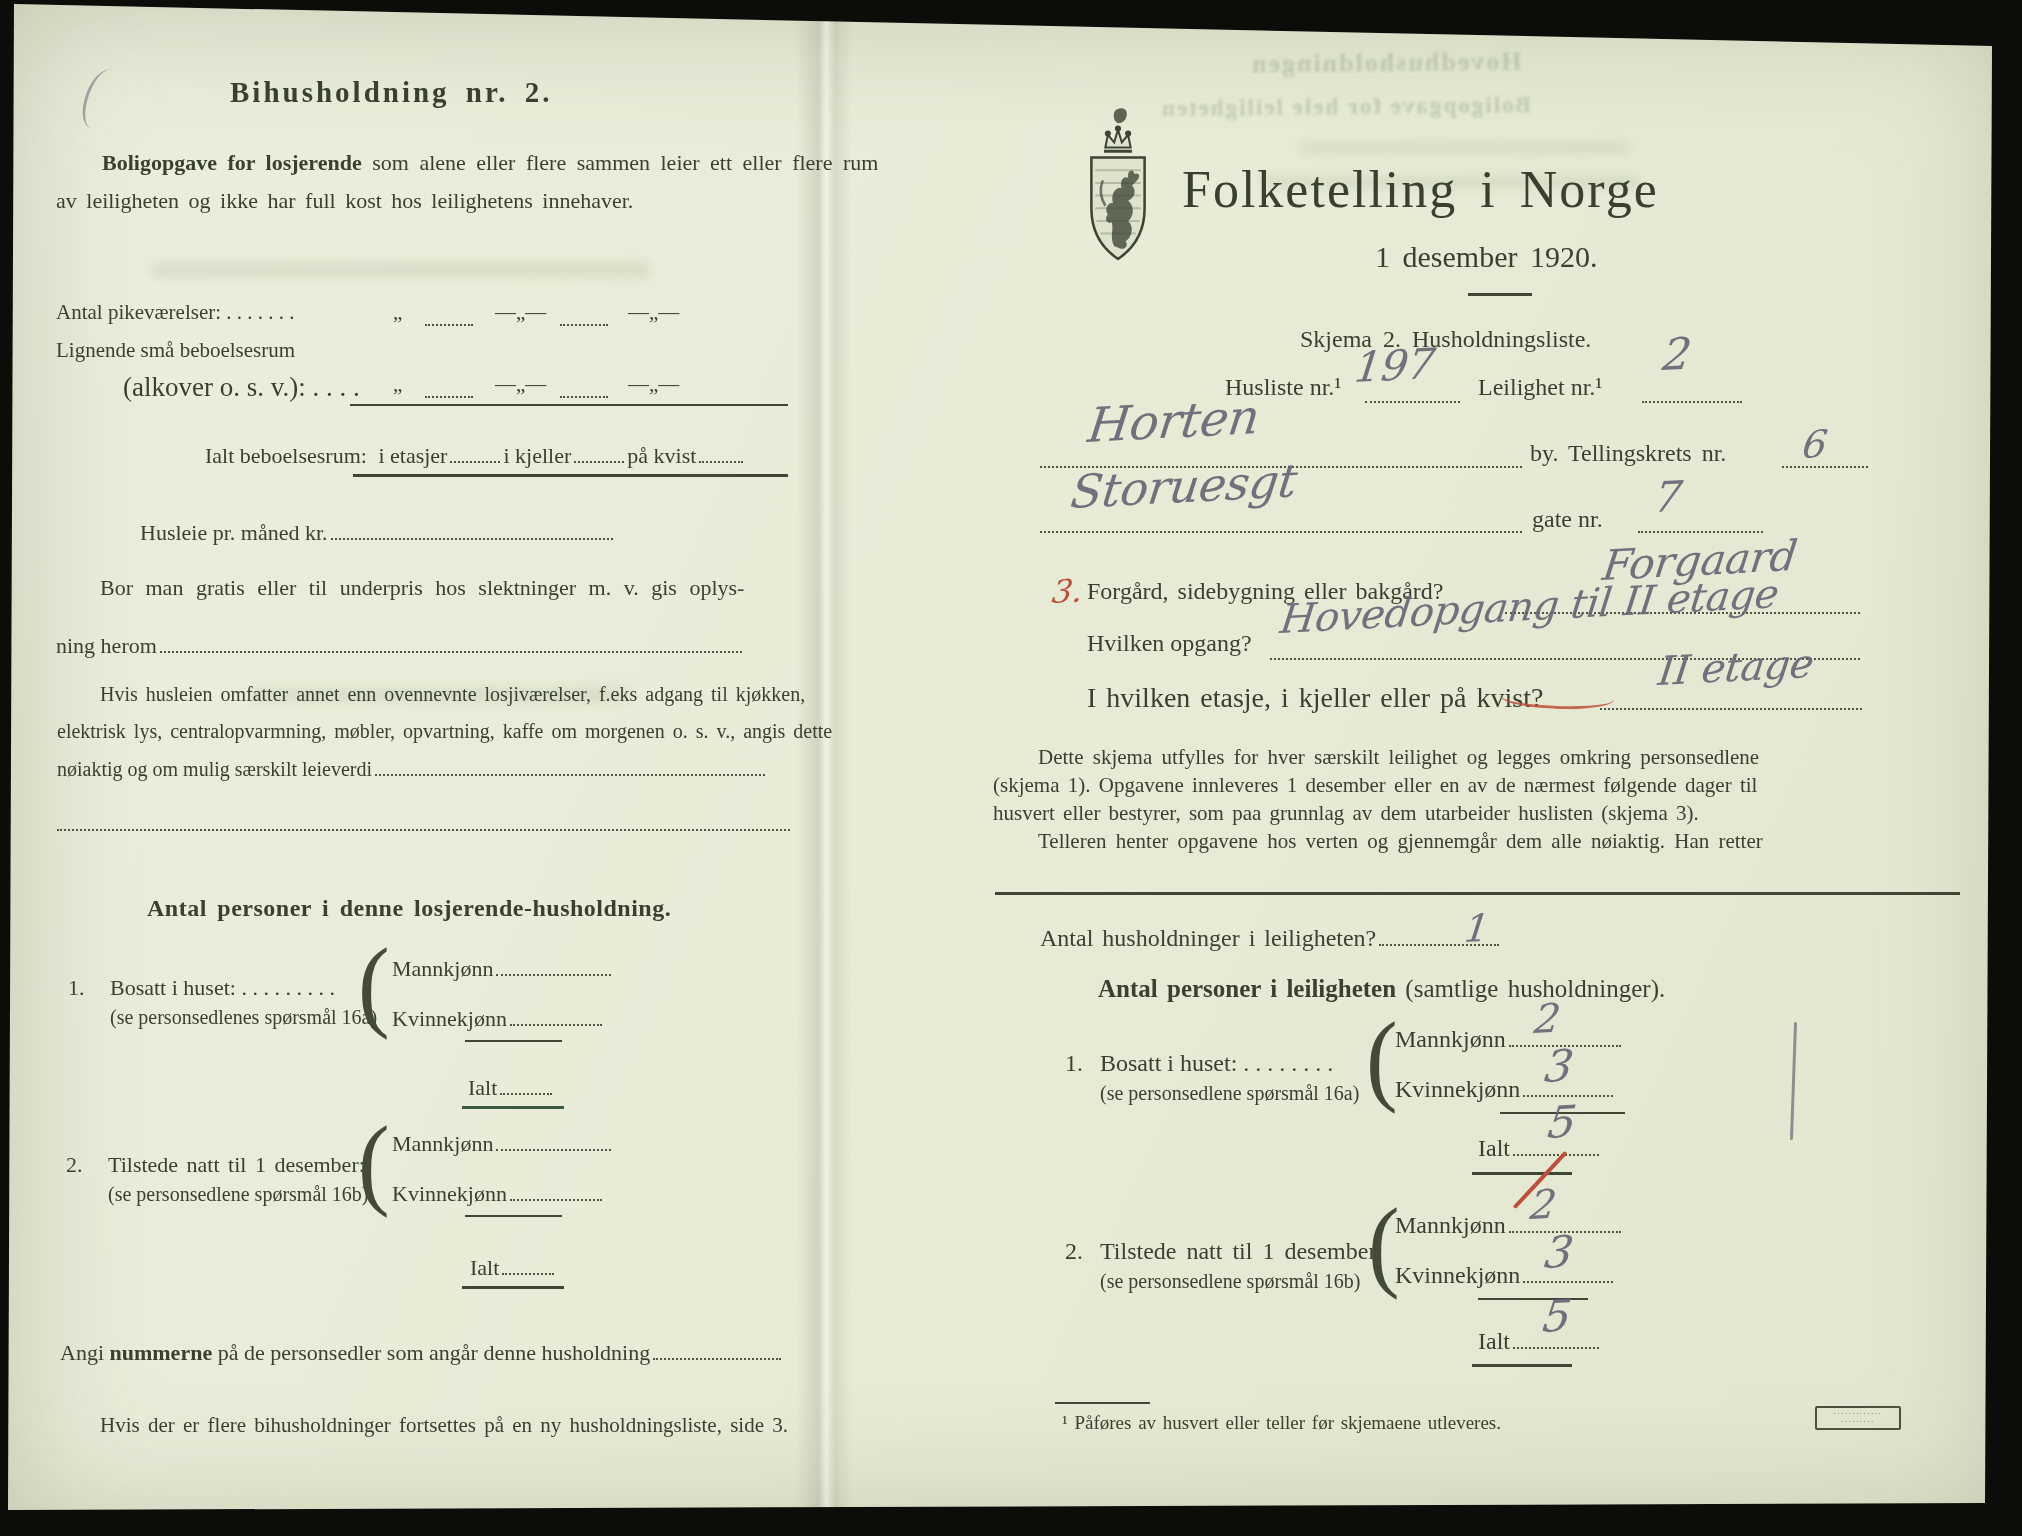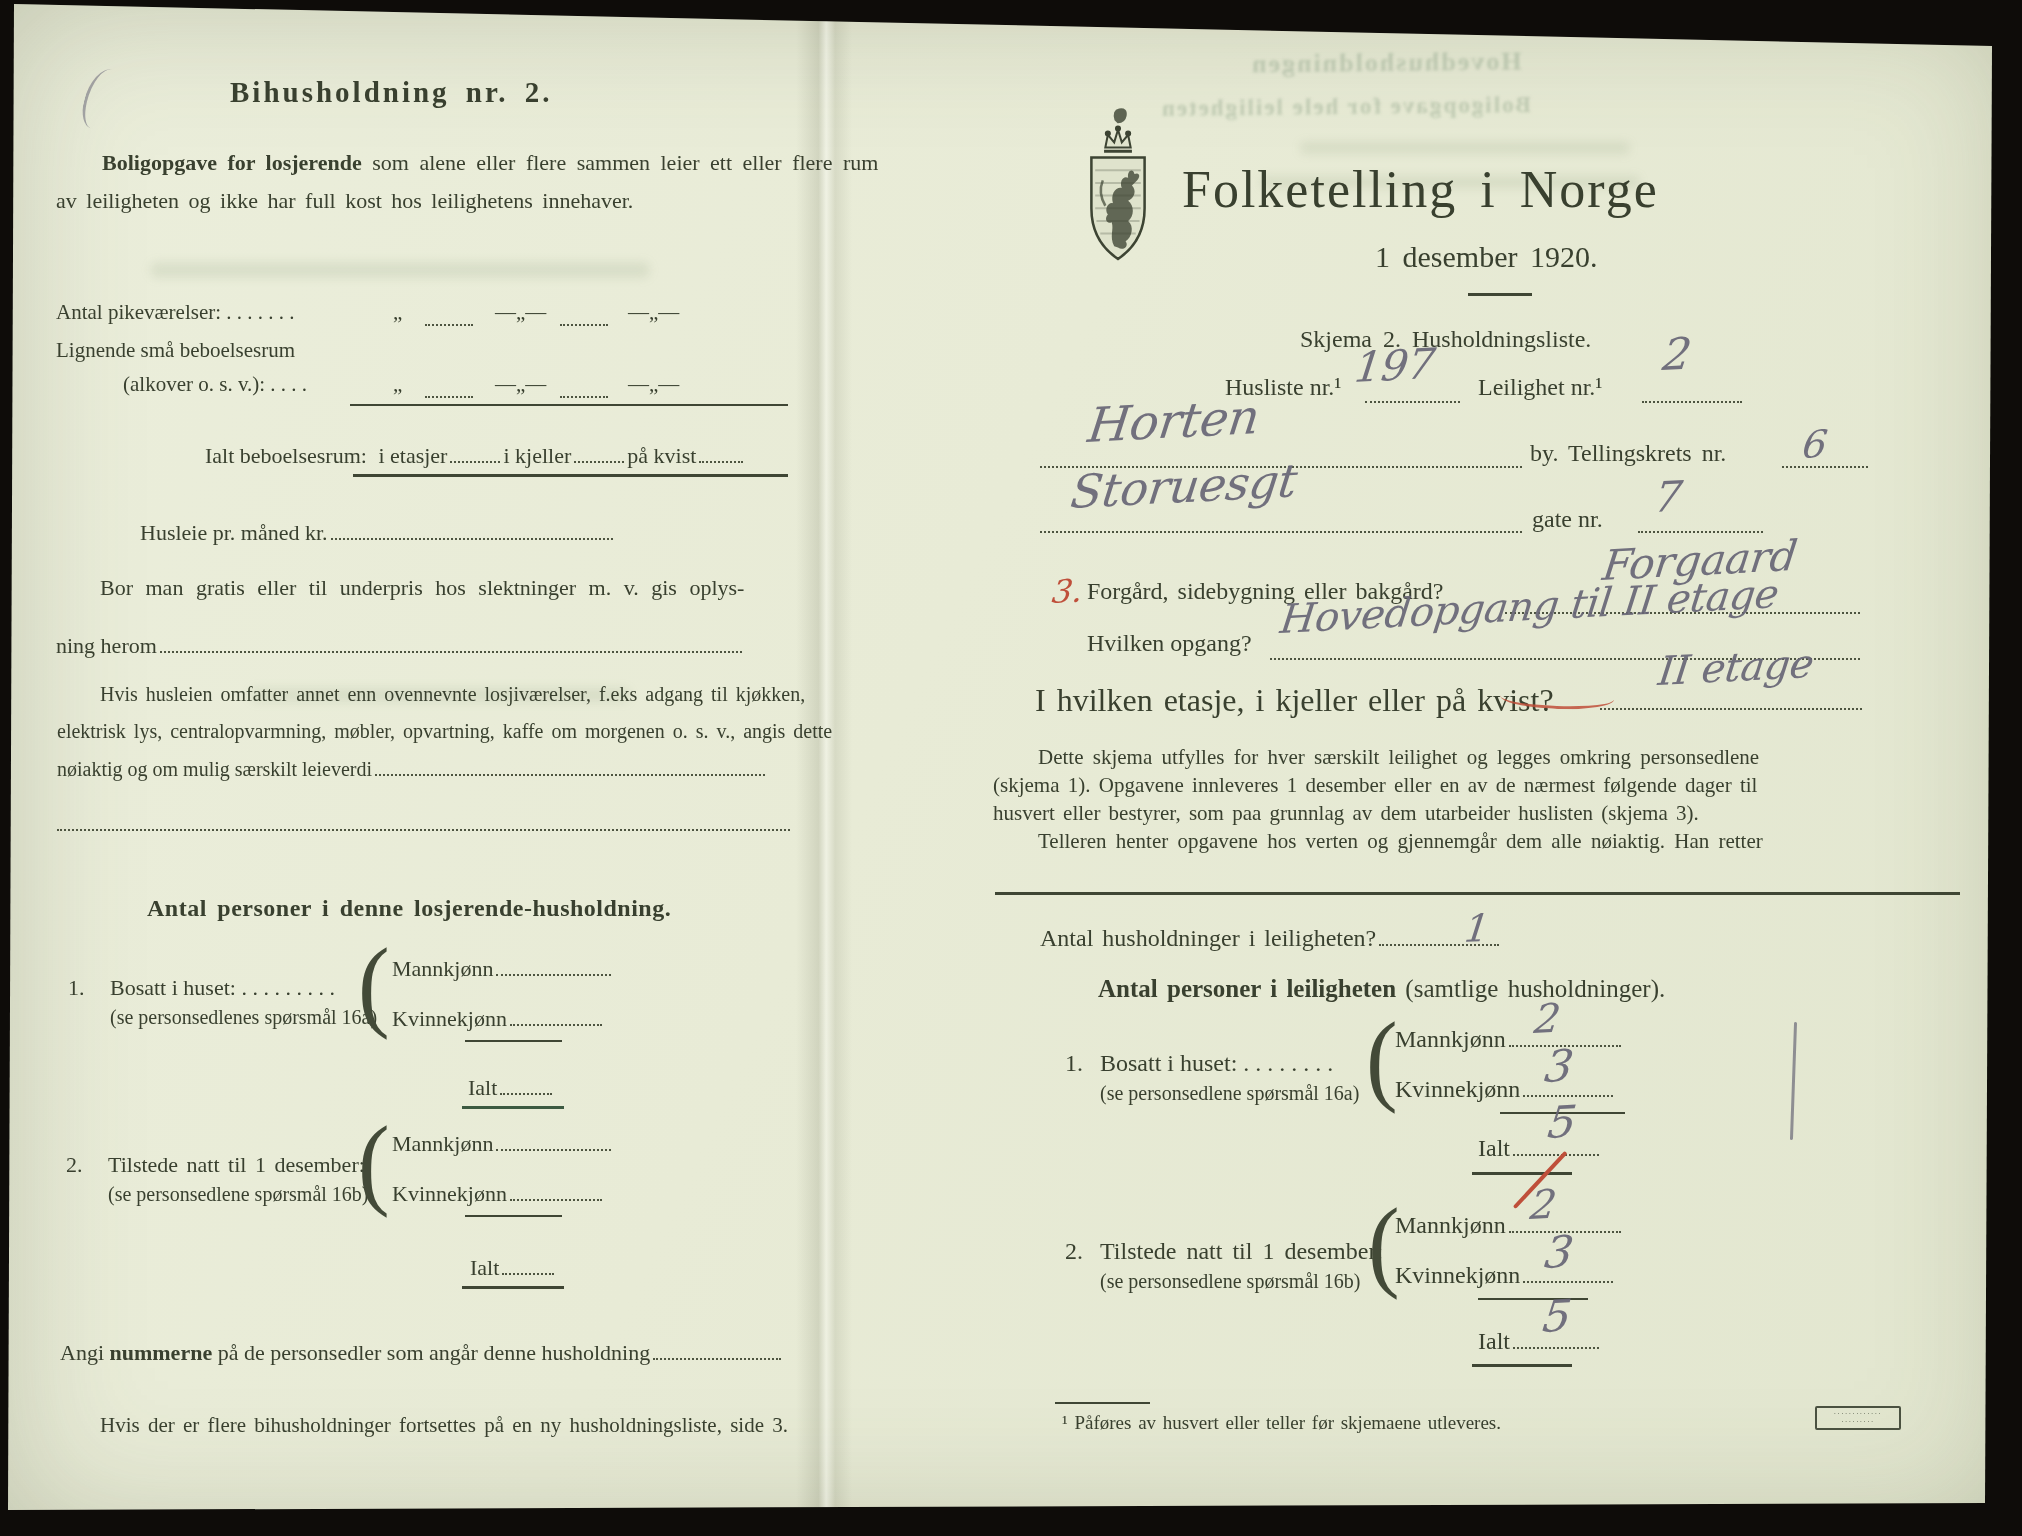--- a/index.html
+++ b/index.html
@@ -54,21 +54,21 @@
 
 
     <div class="t" style="left:56px;top:300px;font-size:21px;">Antal pikeværelser: .  .  .  .  .  .  .</div>
     <div class="t" style="left:393px;top:300px;font-size:21px;">„</div>
     <div class="dotline" style="left:425px;top:324px;width:48px;"></div>
     <div class="t" style="left:495px;top:300px;font-size:21px;">—„—</div>
     <div class="dotline" style="left:560px;top:324px;width:48px;"></div>
     <div class="t" style="left:628px;top:300px;font-size:21px;">—„—</div>
 
     <div class="t" style="left:56px;top:338px;font-size:21px;">Lignende små beboelsesrum</div>
-    <div class="t" style="left:123px;top:372px;font-size:21px;">(alkover o. s. v.):  .  .  .  .</div>
+    <div class="t" style="left:123px;top:372px;font-size:27px;">(alkover o. s. v.):  .  .  .  .</div>
     <div class="t" style="left:393px;top:372px;font-size:21px;">„</div>
     <div class="dotline" style="left:425px;top:396px;width:48px;"></div>
     <div class="t" style="left:495px;top:372px;font-size:21px;">—„—</div>
     <div class="dotline" style="left:560px;top:396px;width:48px;"></div>
     <div class="t" style="left:628px;top:372px;font-size:21px;">—„—</div>
     <div class="rule" style="left:350px;top:404px;width:438px;"></div>
 
     <div class="t" style="left:205px;top:443px;font-size:22px;">
       <span>Ialt beboelsesrum:</span>
       <span style="margin-left:6px;">i etasjer</span><span class="dots" style="width:50px;"></span><span>i kjeller</span><span class="dots" style="width:50px;"></span><span>på kvist</span><span class="dots" style="width:44px;"></span>
@@ -182,21 +182,21 @@
 
     <div class="t hand red" style="left:1050px;top:574px;font-size:32px;color:#bf4f3a;">3.</div>
     <div class="t" style="left:1087px;top:578px;font-size:24px;word-spacing:3px;">Forgård, sidebygning eller bakgård?</div>
     <div class="t hand" style="left:1600px;top:542px;font-size:42px;">Forgaard</div>
     <div class="dotline" style="left:1505px;top:612px;width:355px;"></div>
 
     <div class="t" style="left:1087px;top:630px;font-size:24px;">Hvilken opgang?</div>
     <div class="t hand" style="left:1278px;top:596px;font-size:40px;">Hovedopgang til II etage</div>
     <div class="dotline" style="left:1270px;top:658px;width:590px;"></div>
 
-    <div class="t" style="left:1035px;top:682px;font-size:32px;word-spacing:3px;">I hvilken etasje, i kjeller eller på kvist?</div>
+    <div class="t" style="left:1087px;top:682px;font-size:28px;word-spacing:3px;">I hvilken etasje, i kjeller eller på kvist?</div>
     <div class="t hand" style="left:1656px;top:648px;font-size:40px;">II etage</div>
     <div class="dotline" style="left:1600px;top:708px;width:262px;"></div>
     <div class="redsquiggle" style="left:1500px;top:696px;width:114px;"></div>
 
     <div class="t" style="left:1038px;top:745px;font-size:21px;word-spacing:4px;">Dette skjema utfylles for hver særskilt leilighet og legges omkring personsedlene</div>
     <div class="t" style="left:993px;top:773px;font-size:21px;word-spacing:3px;">(skjema 1).  Opgavene innleveres 1 desember eller en av de nærmest følgende dager til</div>
     <div class="t" style="left:993px;top:801px;font-size:21px;word-spacing:3px;">husvert eller bestyrer, som paa grunnlag av dem utarbeider huslisten (skjema 3).</div>
     <div class="t" style="left:1038px;top:829px;font-size:21px;word-spacing:4px;">Telleren henter opgavene hos verten og gjennemgår dem alle nøiaktig.  Han retter</div>
     <div class="rule" style="left:995px;top:892px;width:965px;height:2.5px;"></div>
 

